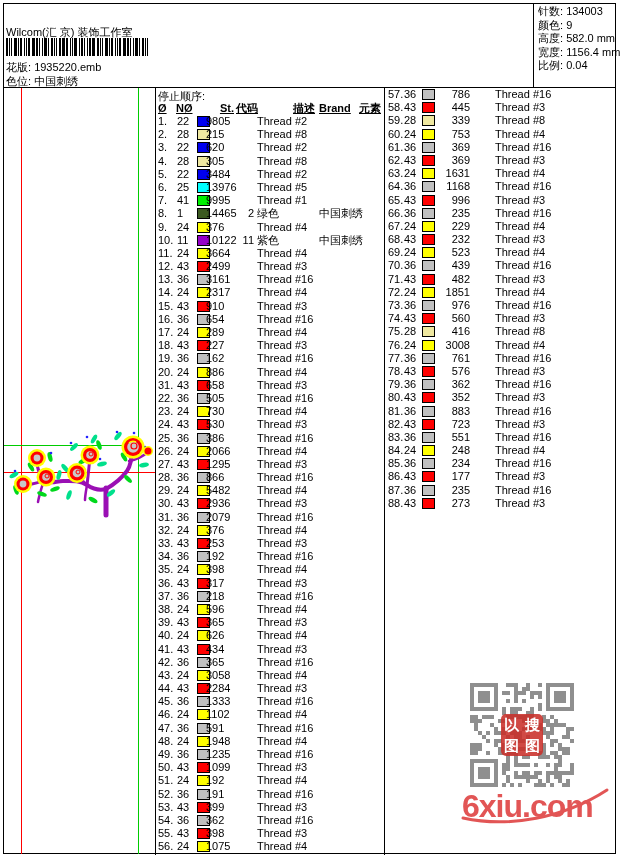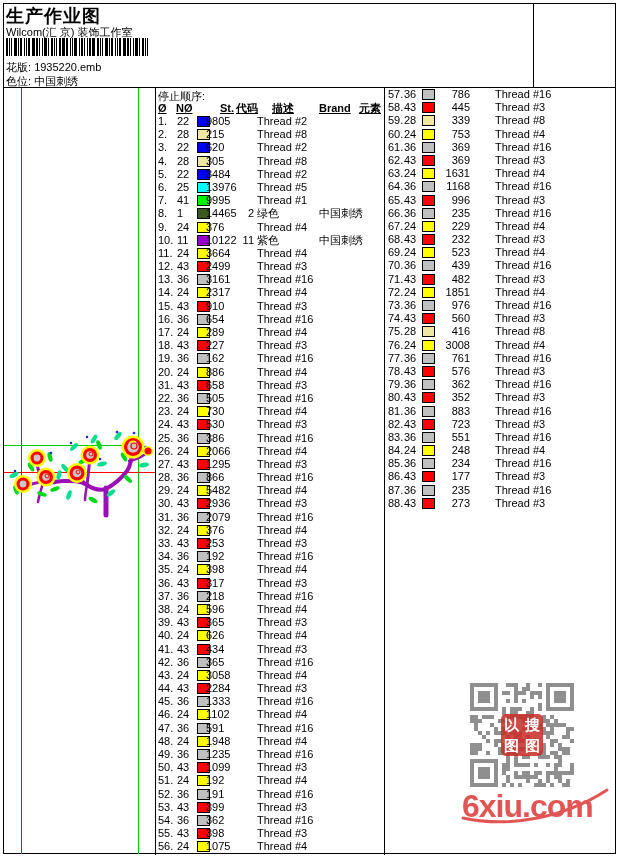--- a/index.html
+++ b/index.html
@@ -21,21 +21,21 @@
   .info{position:absolute;left:538px;top:5px;font-size:11px;line-height:13.6px;}
   .info .row{white-space:nowrap;}
 
   
   .tcol{position:absolute;font-size:11px;}
   .tcol .c{position:absolute;white-space:nowrap;line-height:13px;}
   .section-label{position:absolute;left:2px;top:1px;font-size:11px;}
   .thead{position:absolute;left:0;top:14px;width:100%;height:13px;font-weight:bold;}
   .thead .c{text-decoration:underline;}
   .h-hash{left:2px;} .h-no{left:20px;} .h-st{left:50px;width:28px;text-align:right;}
-  .h-code{left:80px;} .h-desc{left:116px;} .h-brand{left:163px;} .h-elem{left:203px;}
+  .h-code{left:80px;} .h-desc{left:100px;padding-left:37px;} .h-brand{left:163px;} .h-elem{left:203px;}
 
   .rows{position:absolute;left:0;width:100%;}
   .trow{position:relative;height:13.2px;}
   .trow .c{position:absolute;white-space:nowrap;line-height:13px;font-size:11px;}
   .c-num{left:2px;width:18px;}
   .c-chip{top:1px;width:11px;height:9px;border:1px solid #000;}
   .left-col .c-no{left:21px;} .left-col .c-chip{left:41px;}
   .left-col .c-st{left:50px;width:37px;text-align:left;}
   .left-col .c-code{left:80px;width:18px;text-align:right;}
   .left-col .c-desc{left:101px;} .left-col .c-brand{left:163px;}
@@ -60,21 +60,20 @@
 <body>
 
 <div class="page">
   <div class="frame"></div>
 
   <div class="hline" style="left:3px;top:87px;width:613px;"></div>
   <div class="vline" style="left:533px;top:3px;height:84px;"></div>
   <div class="vline" style="left:155px;top:87px;height:768px;"></div>
   <div class="vline" style="left:384px;top:87px;height:768px;"></div>
 
-  <div class="title">生产作业图</div>
   <div class="studio">Wilcom(汇 京) 装饰工作室</div>
   <div class="barcode">
       <i style="left:0px;width:2px;"></i>
       <i style="left:3px;width:1px;"></i>
       <i style="left:5px;width:1px;"></i>
       <i style="left:8px;width:3px;"></i>
       <i style="left:12px;width:1px;"></i>
       <i style="left:14px;width:2px;"></i>
       <i style="left:18px;width:1px;"></i>
       <i style="left:20px;width:1px;"></i>
@@ -121,20 +120,27 @@
     </div>
   <div class="fileline">
     <span>花版:</span>
     <span>1935220.emb</span>
   </div>
   <div class="colorline">
     <span>色位:</span>
     <span>中国刺绣</span>
   </div>
 
+  <div class="info">
+    <div class="row"><span>针数:</span> <span>134003</span></div>
+    <div class="row"><span>颜色:</span> <span>9</span></div>
+    <div class="row"><span>高度:</span> <span>582.0 mm</span></div>
+    <div class="row"><span>宽度:</span> <span>1156.4 mm</span></div>
+    <div class="row"><span>比例:</span> <span>0.04</span></div>
+  </div>
 
   <svg class="preview-svg" width="151" height="766" viewBox="0 0 151 766" xmlns="http://www.w3.org/2000/svg">
     <line x1="17.5" y1="0" x2="17.5" y2="766" stroke="#ff0000" stroke-width="1"></line>
     <line x1="134.5" y1="0" x2="134.5" y2="766" stroke="#00cc00" stroke-width="1"></line>
     <line x1="0" y1="357.5" x2="134.5" y2="357.5" stroke="#00cc00" stroke-width="1"></line>
     <line x1="0" y1="384.5" x2="151" y2="384.5" stroke="#ff0000" stroke-width="1"></line>
     <g>
 
       <g stroke="#9a10b4" fill="none" stroke-linecap="round">
         <path d="M102,427 L102,400" stroke-width="5"></path>

